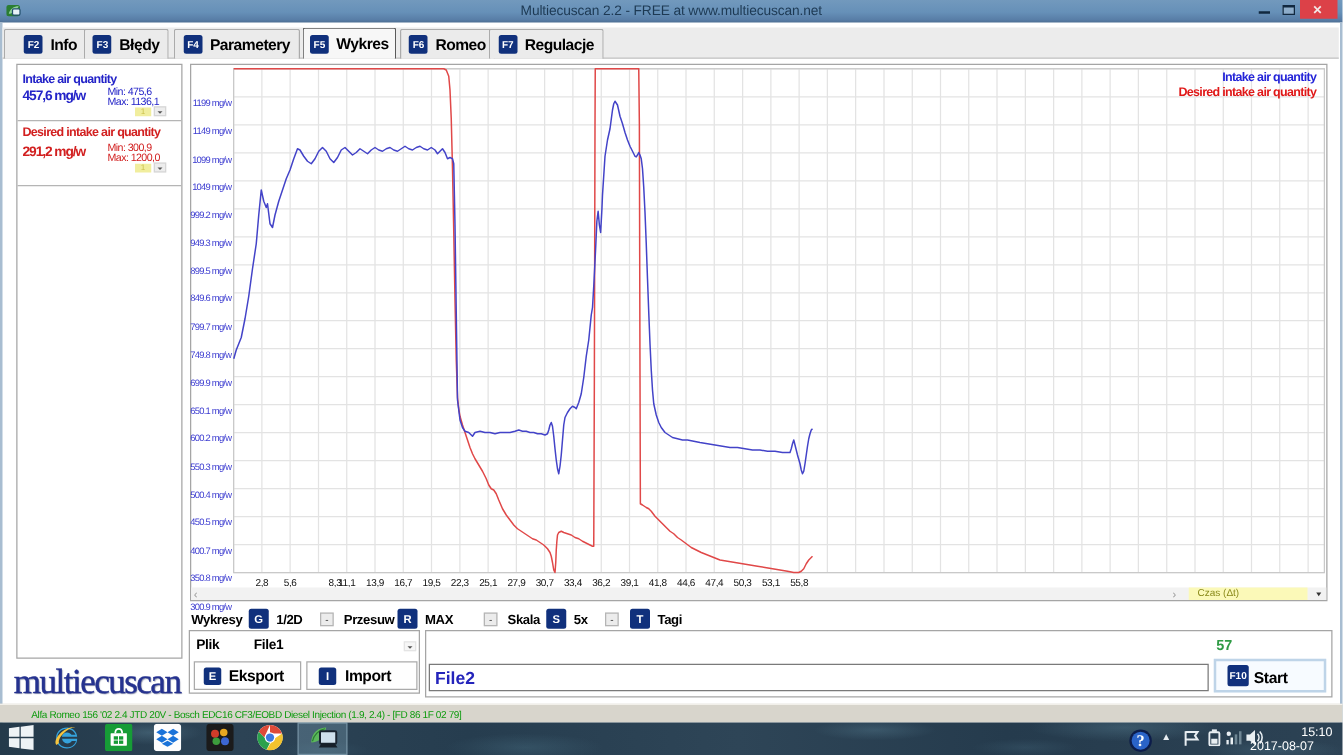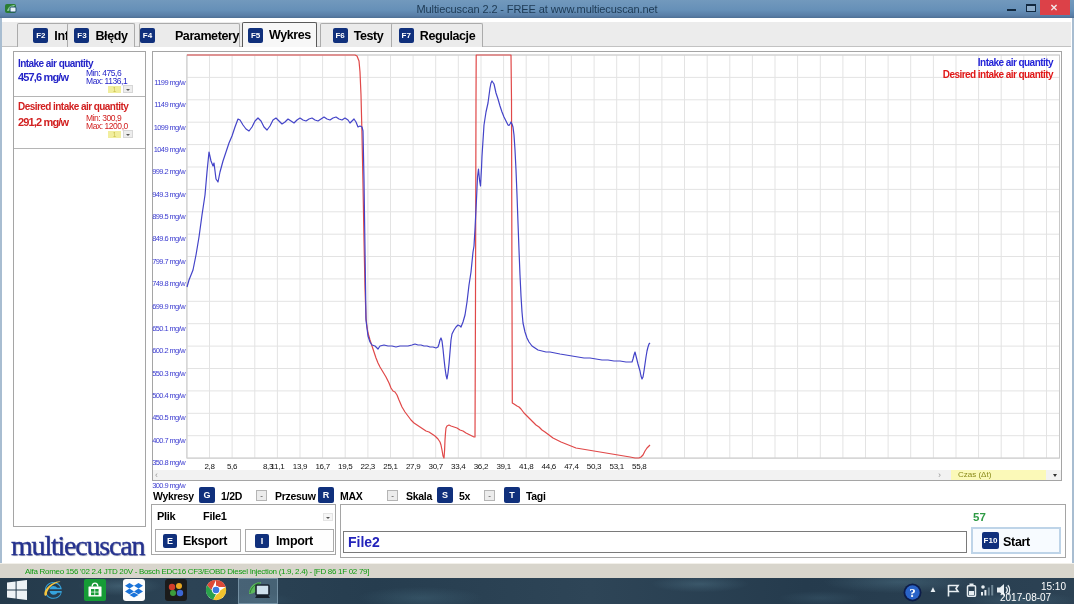--- a/index.html
+++ b/index.html
@@ -97,39 +97,39 @@
   <div id="titletext">Multiecuscan 2.2 - FREE at www.multiecuscan.net</div>
   <div id="btn-min"></div>
   <div id="btn-max"></div>
   <div id="btn-close">
       <span>✕</span>
     </div>
   <div id="brd-l"></div>
   <div id="brd-r"></div>
 
   <div id="tabstrip"></div>
-  <div class="tab" style="left:17px; width:75px;">
+  <div class="tab" style="left:3px; width:75px;">
       <span class="key">F2</span>
       <span class="lbl">Info</span>
     </div>
   <div class="tab" style="left:67px; width:68px;">
       <span class="key">F3</span>
       <span class="lbl">Błędy</span>
     </div>
-  <div class="tab" style="left:139px; width:101px;justify-content:space-between;">
+  <div class="tab" style="left:139px; width:101px;">
       <span class="key">F4</span>
       <span class="lbl">Parametery</span>
     </div>
   <div class="tab active" style="left:242px; width:75px;">
       <span class="key">F5</span>
       <span class="lbl">Wykres</span>
     </div>
   <div class="tab" style="left:320px; width:76px;">
       <span class="key">F6</span>
-      <span class="lbl">Testy</span>
+      <span class="lbl">Romeo</span>
     </div>
   <div class="tab" style="left:391px; width:92px;">
       <span class="key">F7</span>
       <span class="lbl">Regulacje</span>
     </div>
 
   <div id="lpanel">
     <div class="sigrow" style="top:0; height:45px; border-bottom:1px solid #b5b5b5;">
       <div class="sig-title blue" style="top:6px;">Intake air quantity</div>
       <div class="sig-val blue" style="top:19px;">457,6 mg/w</div>

